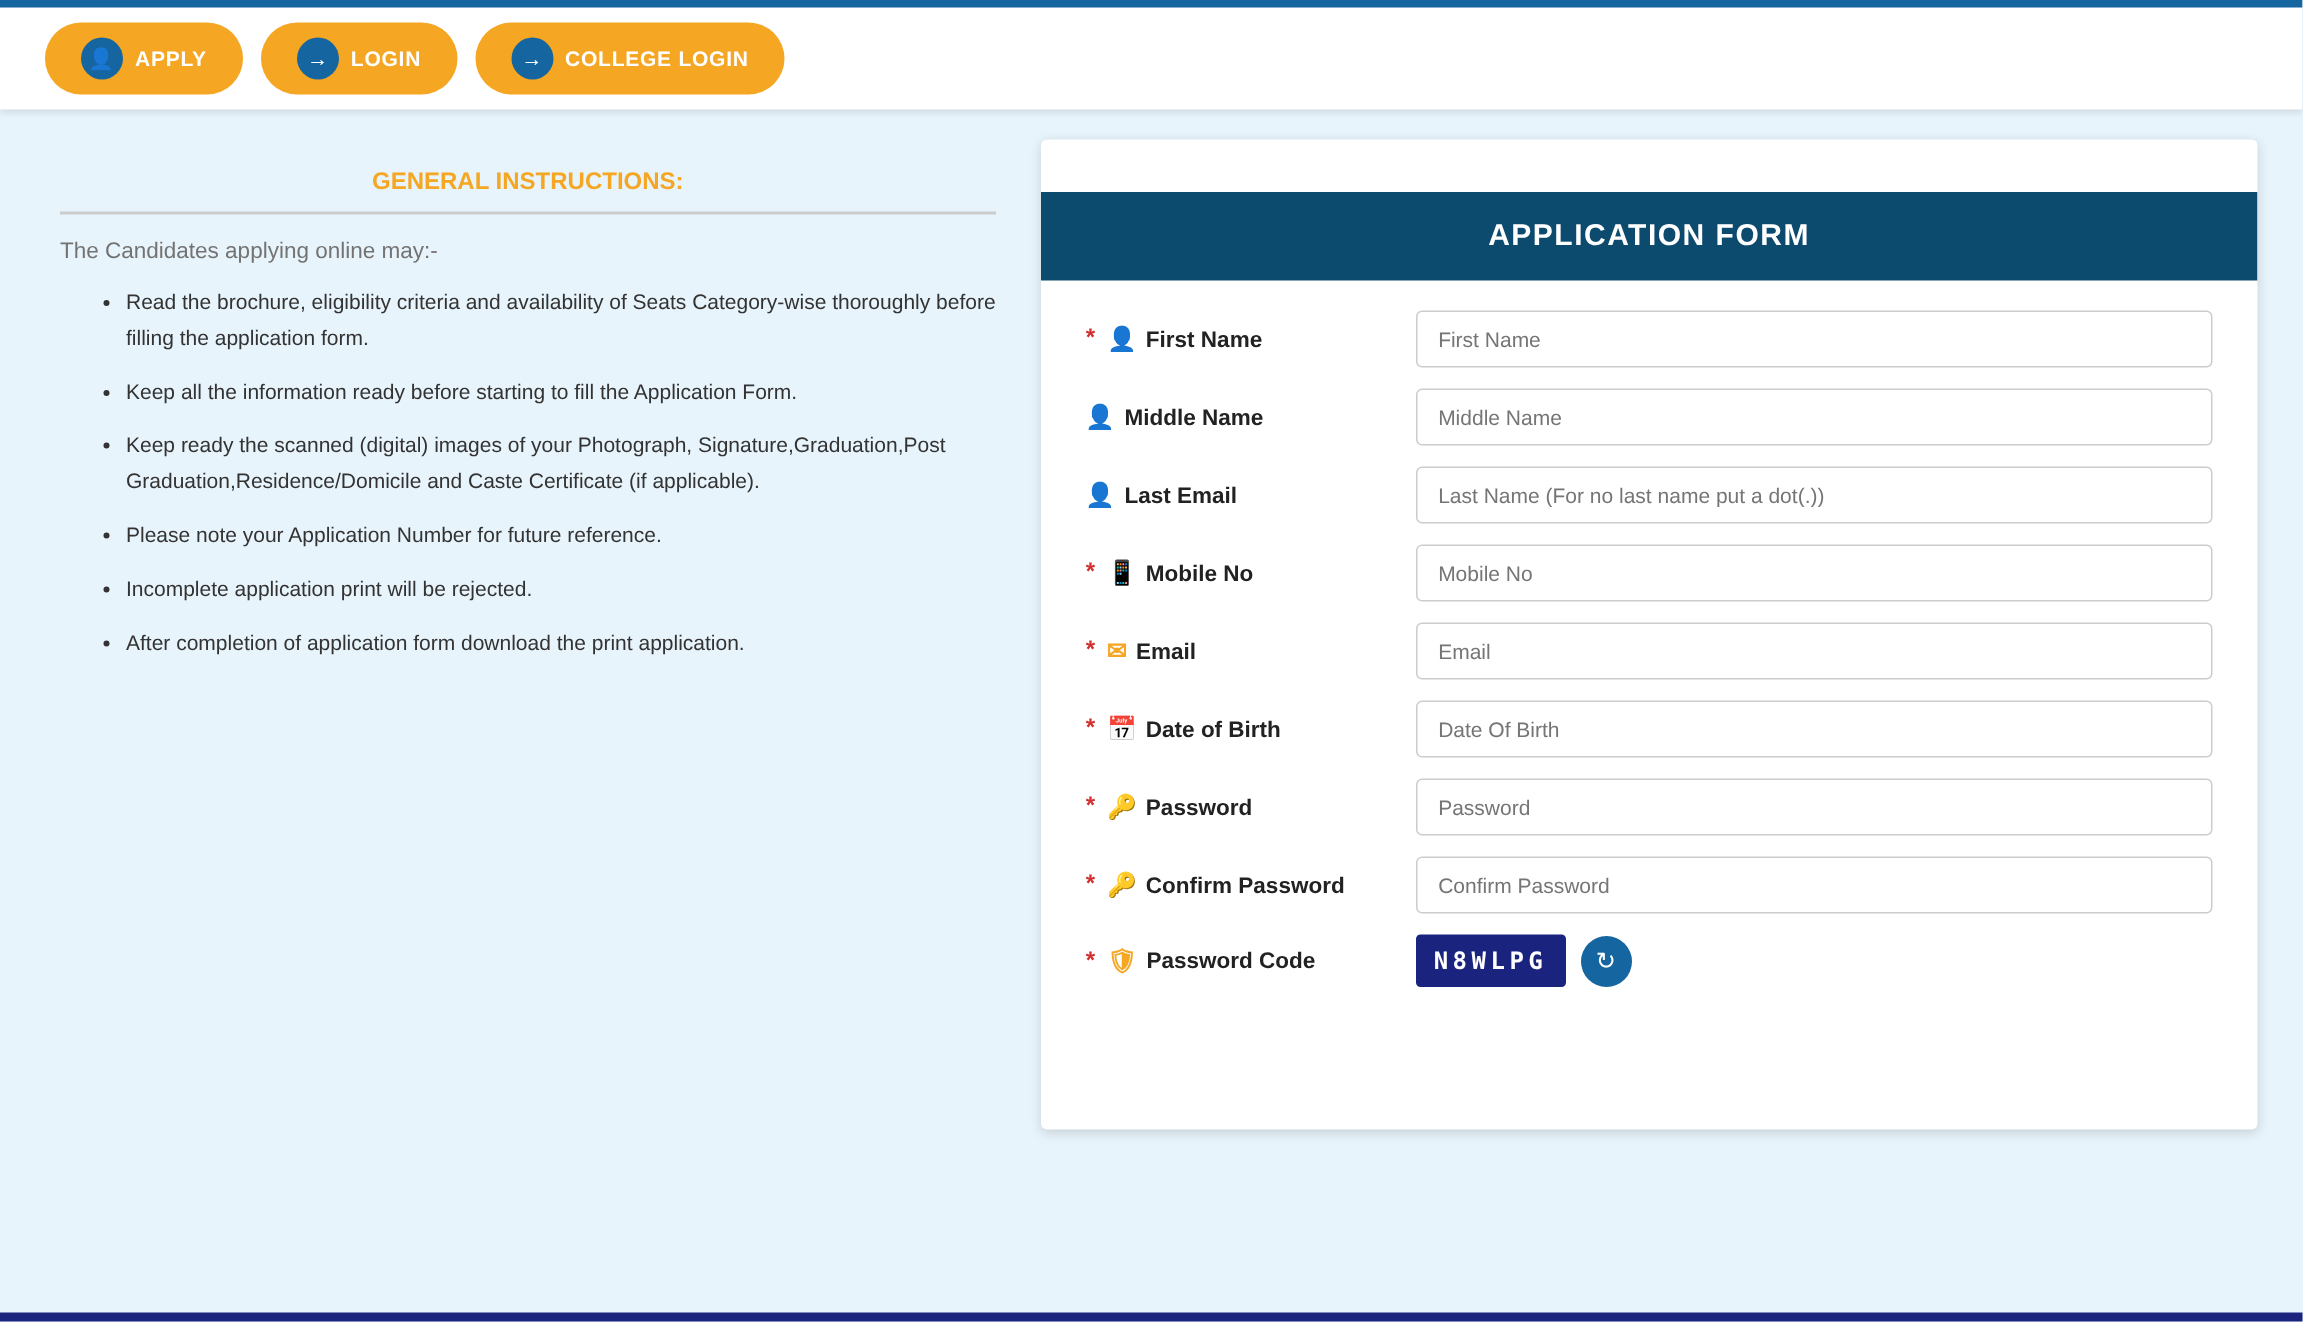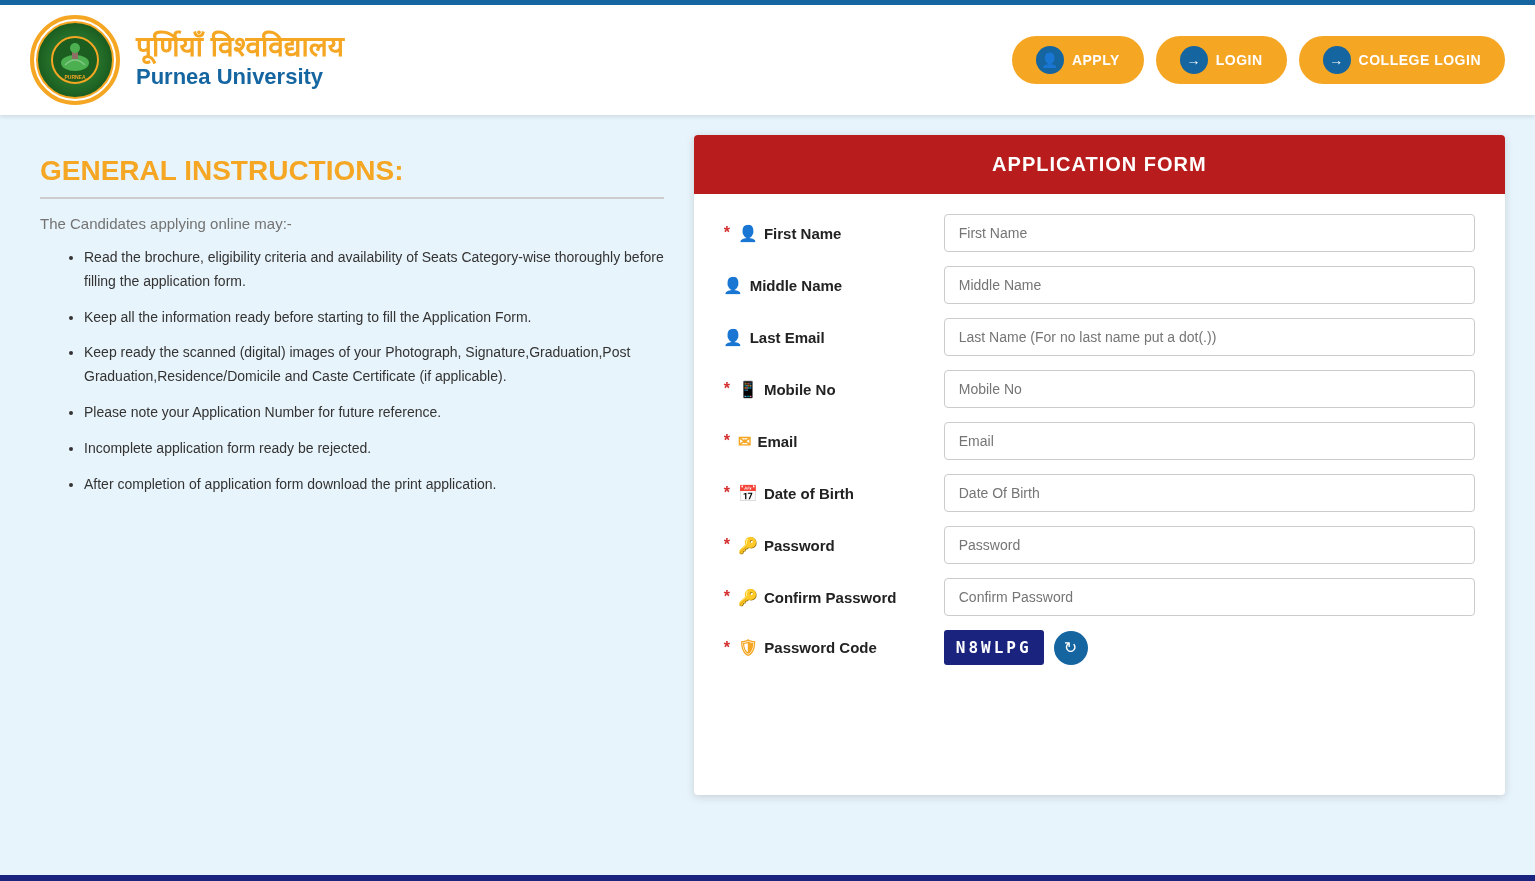--- a/index.html
+++ b/index.html
@@ -100,24 +100,25 @@
       padding: 20px 30px;
       min-height: 700px;
     }
 
     
     .left-panel {
       flex: 0 0 45%;
       padding: 20px 30px 20px 10px;
     }
     .instructions-title {
-      font-size: 28px;
+      font-size: 16px;
       font-weight: bold;
       color: #f5a623;
       margin-bottom: 10px;
+      text-align: center;
     }
     .instructions-divider {
       border: none;
       border-top: 2px solid #ccc;
       margin-bottom: 16px;
     }
     .instructions-subtitle {
       font-size: 15px;
       font-weight: normal;
       color: #737373;
@@ -137,27 +138,28 @@
 
     
     .right-panel {
       flex: 0 0 55%;
       background: white;
       border-radius: 4px;
       overflow: hidden;
       box-shadow: 0 2px 8px rgba(0,0,0,0.15);
     }
     .form-header {
-      background: #b91c1c;
+      background: #0c4a6e;
       color: white;
       text-align: center;
       padding: 18px;
       font-size: 20px;
       font-weight: bold;
       letter-spacing: 1px;
+      margin-top: 35px;
     }
     .form-body {
       padding: 20px 30px;
     }
     .form-row {
       display: flex;
       align-items: center;
       margin-bottom: 14px;
     }
     .form-label {
@@ -236,38 +238,20 @@
       width: 100%;
       position: fixed;
       bottom: 0;
       left: 0;
     }
   </style>
 </head>
 <body>
 
 <header class="header">
-  <div class="header-left">
-    <div class="logo-circle">
-      <div class="logo-inner">
-        <svg viewBox="0 0 50 50">
-          <circle cx="25" cy="25" r="23" fill="#1b5e20" stroke="#f5a623" stroke-width="2"></circle>
-          <ellipse cx="25" cy="28" rx="14" ry="8" fill="#4caf50"></ellipse>
-          <rect x="22" y="14" width="6" height="10" fill="#8d6e63"></rect>
-          <circle cx="25" cy="13" r="5" fill="#4caf50"></circle>
-          <path d="M15 30 Q25 20 35 30" fill="none" stroke="#81c784" stroke-width="1.5"></path>
-          <text x="25" y="44" text-anchor="middle" font-size="5" fill="#f5a623" font-weight="bold">PURNEA</text>
-        </svg>
-      </div>
-    </div>
-    <div class="university-title">
-      <h1>पूर्णियाँ विश्वविद्यालय</h1>
-      <h2>Purnea University</h2>
-    </div>
-  </div>
   <div class="header-buttons">
     <button class="btn-header">
       <div class="btn-icon">👤</div>
       <span>APPLY</span>
     </button>
     <button class="btn-header">
       <div class="btn-icon">→</div>
       <span>LOGIN</span>
     </button>
     <button class="btn-header">
@@ -281,21 +265,21 @@
 
   <div class="left-panel">
     <div class="instructions-title">GENERAL INSTRUCTIONS:</div>
     <hr class="instructions-divider">
     <div class="instructions-subtitle">The Candidates applying online may:-</div>
     <ul class="instructions-list">
       <li>Read the brochure, eligibility criteria and availability of Seats Category-wise thoroughly before filling the application form.</li>
       <li>Keep all the information ready before starting to fill the Application Form.</li>
       <li>Keep ready the scanned (digital) images of your Photograph, Signature,Graduation,Post Graduation,Residence/Domicile and Caste Certificate (if applicable).</li>
       <li>Please note your Application Number for future reference.</li>
-      <li>Incomplete application form ready be rejected.</li>
+      <li>Incomplete application print will be rejected.</li>
       <li>After completion of application form download the print application.</li>
     </ul>
   </div>
 
   <div class="right-panel">
     <div class="form-header">APPLICATION FORM</div>
     <div class="form-body">
 
       <div class="form-row">
         <label class="form-label">

